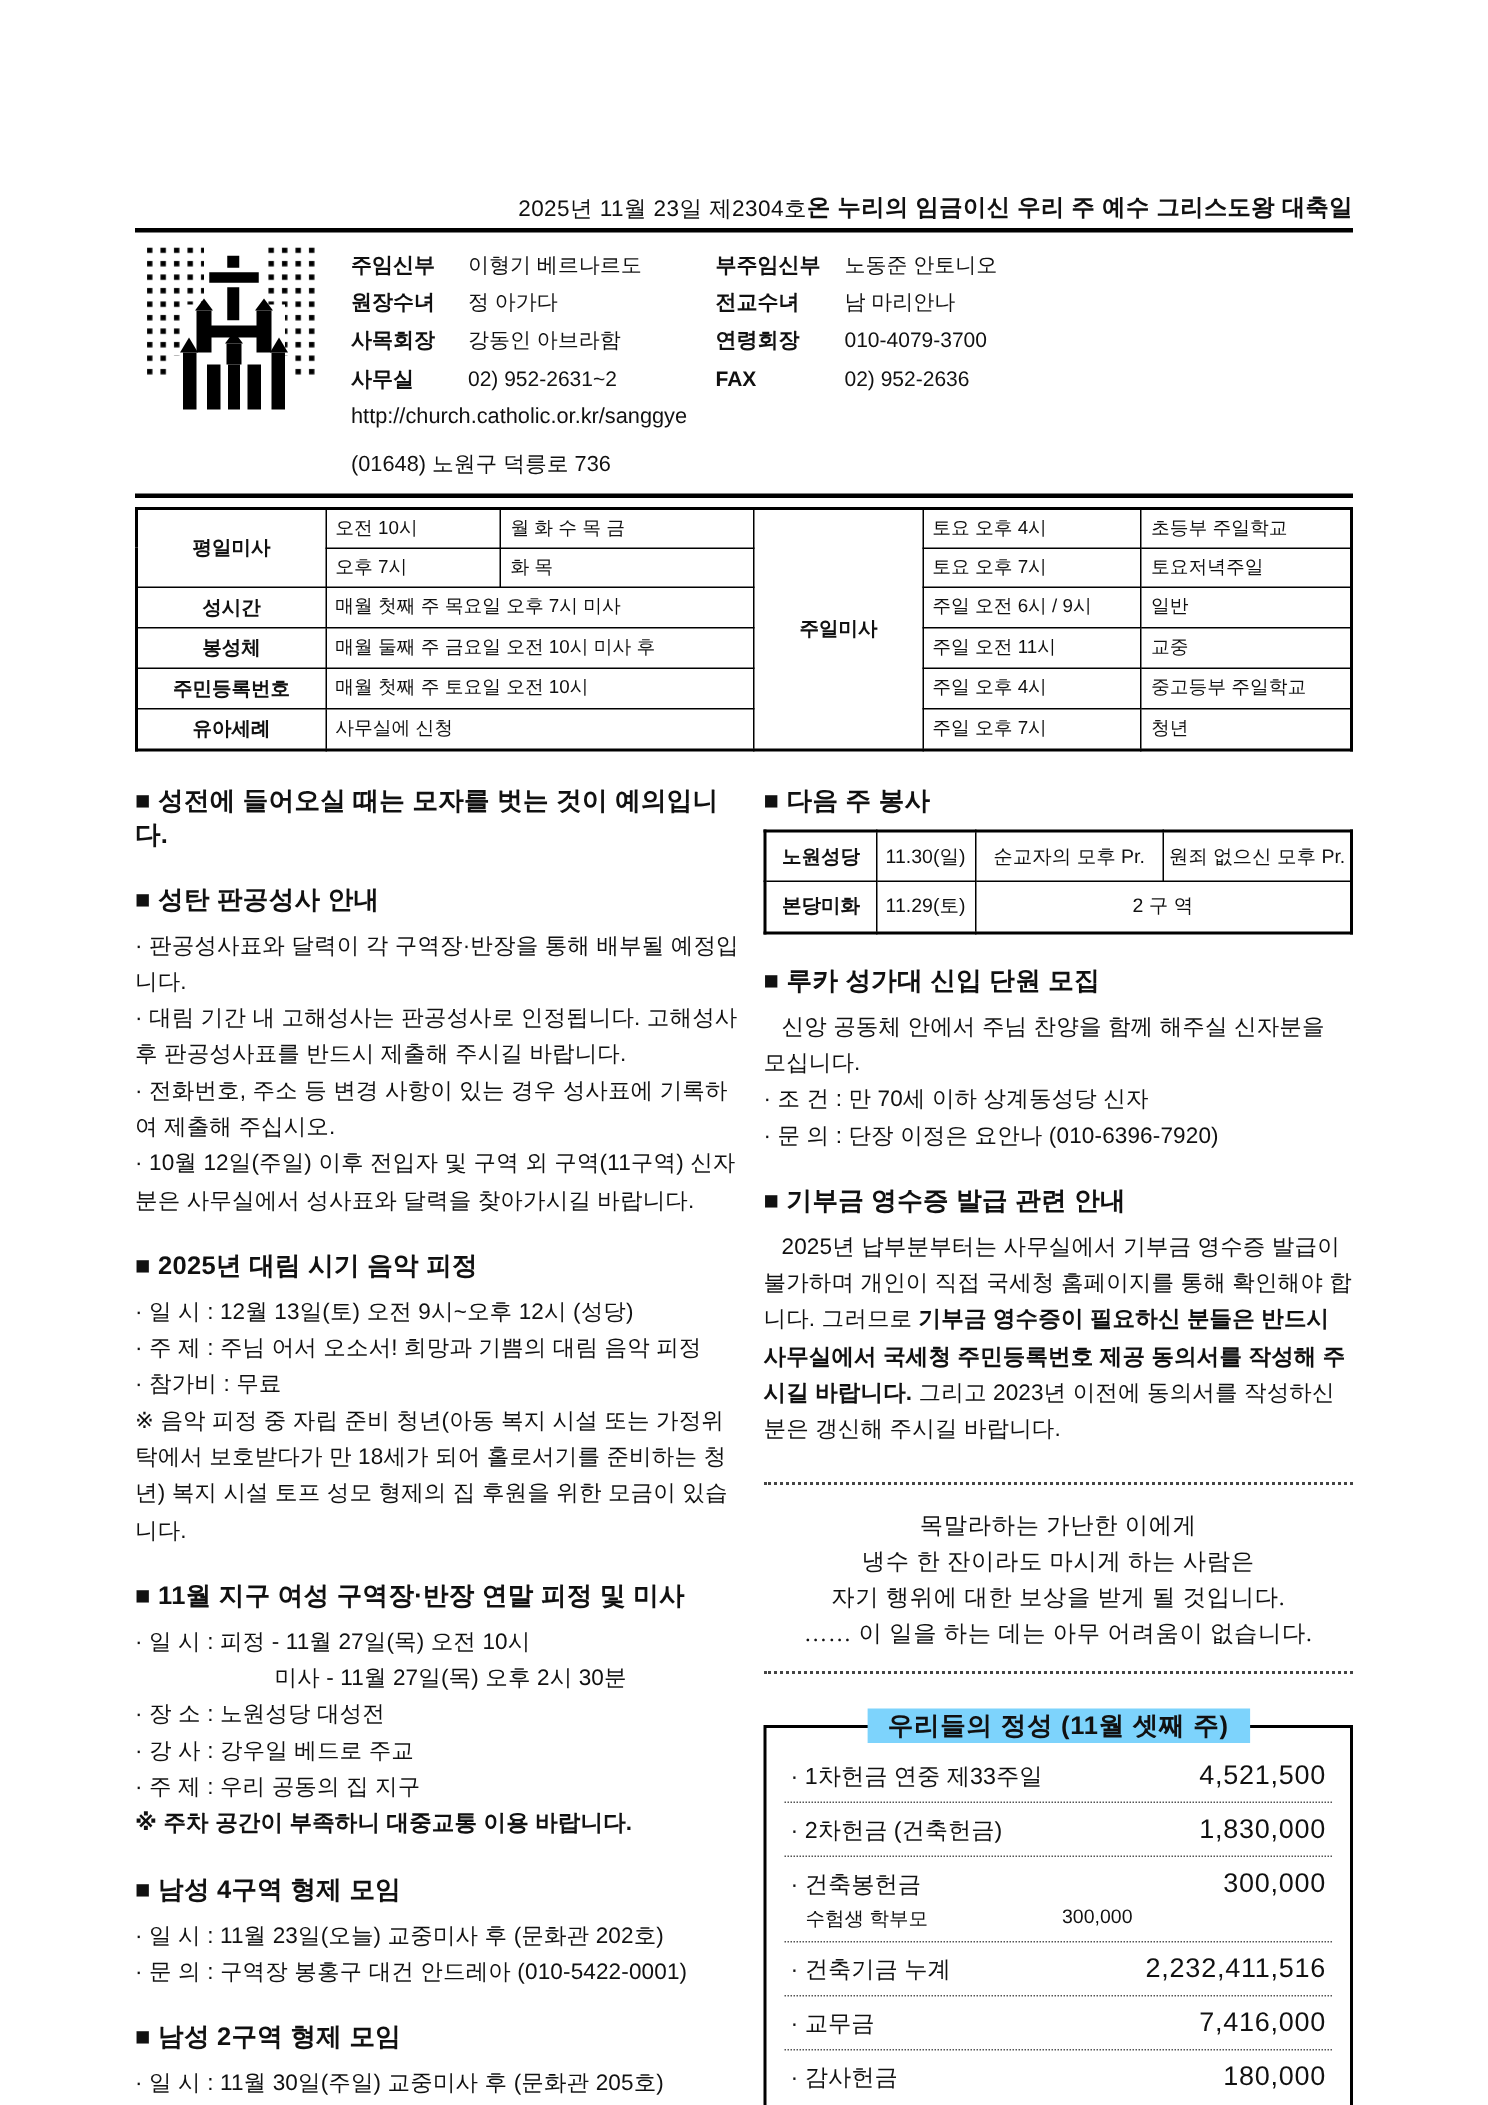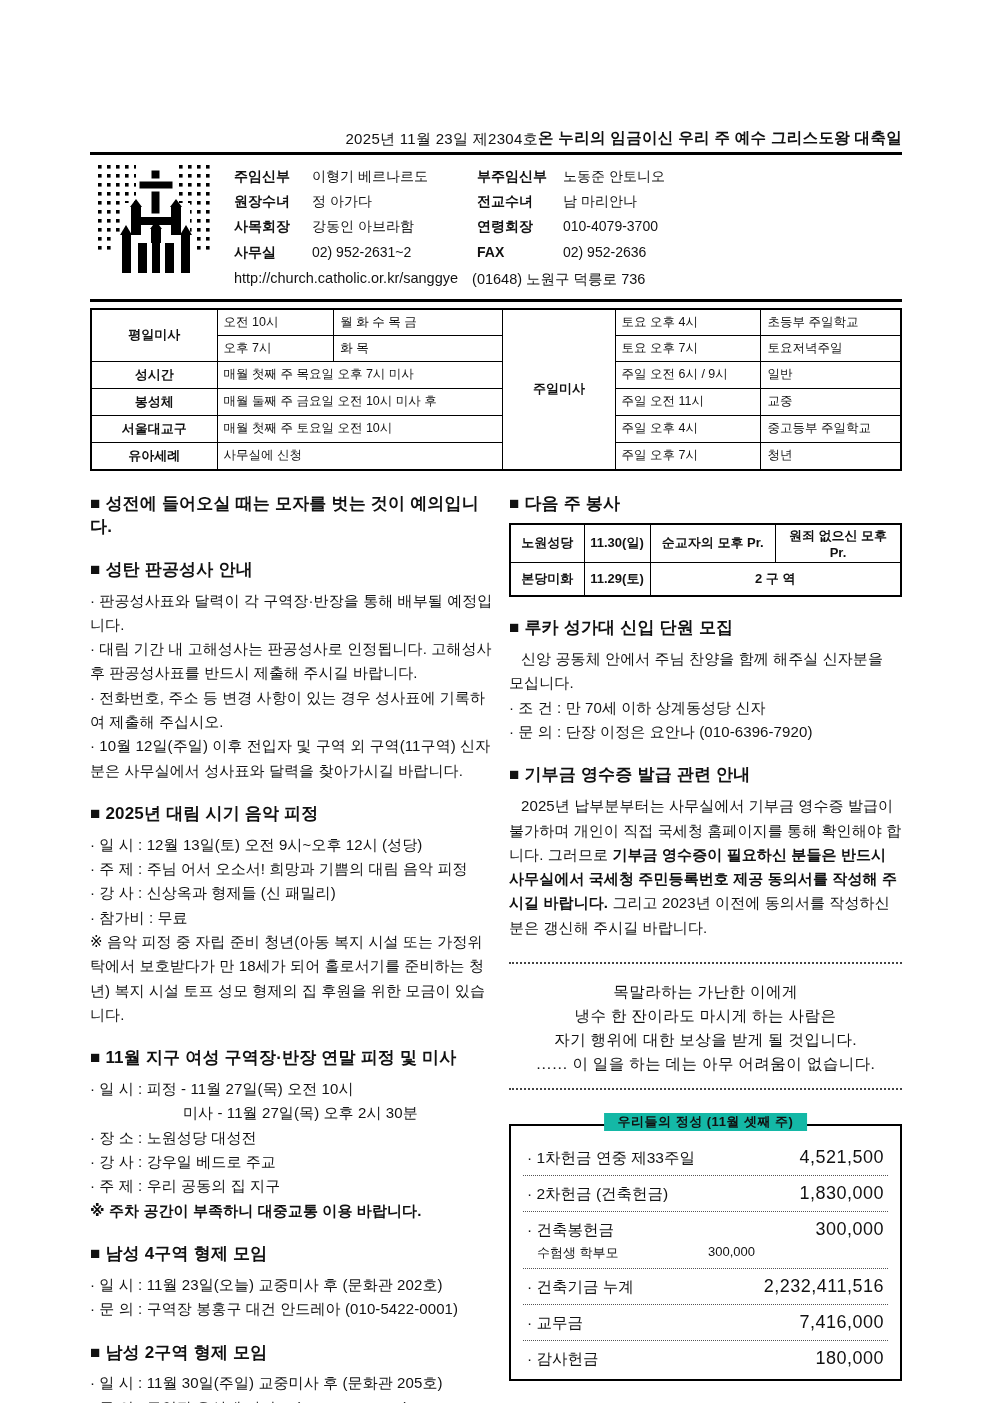--- a/index.html
+++ b/index.html
@@ -29,21 +29,21 @@
   .mast-mid { width:210px; text-align:center; padding-top:6px; flex:0 0 auto; }
   .mast-mid .diocese { font-size:21px; font-weight:bold; letter-spacing:1px; }
   .mast-mid .churchname { font-size:37px; font-weight:bold; letter-spacing:2px; margin-top:6px; }
   .mast-mid .patron { font-size:16px; margin-top:10px; letter-spacing:1px; }
   .mast-right { flex:1; padding-left:18px; padding-top:4px; }
   .contact-grid {
     display:grid; grid-template-columns:78px 165px 86px auto;
     row-gap:7px; font-size:14px; line-height:1.3;
   }
   .contact-grid .lbl { font-weight:bold; }
-  .mast-web { margin-top:9px; font-size:14.5px; display:flex; gap:14px; }
+  .mast-web { margin-top:9px; font-size:14.5px; display:flex; gap:14px;flex-direction:column; }
 
   
   table.sched {
     width:100%; border-collapse:collapse; margin-top:6px;
     border:2px solid #000; table-layout:fixed;
   }
   table.sched td {
     border:1px solid #000; font-size:12.5px; padding:4px 6px;
     height:26px; vertical-align:middle; white-space:nowrap; overflow:hidden;
   }
@@ -66,35 +66,35 @@
   .txt.boldline { font-weight:bold; }
   .para { font-size:15px; line-height:1.62; text-indent:12px; letter-spacing:.1px; }
 
   
   table.serv {
     width:100%; border-collapse:collapse; border:2px solid #000;
     margin:4px 0 8px 0; table-layout:fixed;
   }
   table.serv td {
     border:1px solid #000; font-size:13px; text-align:center;
-    height:34px; vertical-align:middle; padding:2px 3px;font-weight:bold;
+    height:34px; vertical-align:middle; padding:2px 3px;
   }
   table.serv td.hl { font-weight:bold; width:74px; }
   table.serv td.dt { width:66px; }
 
   
   .quote-wrap { margin-top:22px; border-top:2px dotted #444; border-bottom:2px dotted #444; padding:16px 0 12px; }
   .quote-line { text-align:center; font-size:15.5px; line-height:1.55; letter-spacing:.5px; font-family:"Liberation Serif","DejaVu Serif",serif; }
   .quote-attr { text-align:center; font-size:14.5px; margin-top:8px; }
 
   
   .offer { position:relative; border:2px solid #000; margin-top:34px; padding:14px 12px 8px; }
   .offer-title {
     position:absolute; top:-13px; left:50%; transform:translateX(-50%);
-    background:#14b8a6; padding:0 14px; font-size:13px; font-weight:bold;
+    background:#7dd3fc; padding:0 14px; font-size:17px; font-weight:bold;
     letter-spacing:.5px; white-space:nowrap;
   }
   .off-row {
     display:flex; justify-content:space-between; align-items:baseline;
     padding:7px 4px 6px; border-bottom:1.5px dotted #555;
   }
   .off-row .olab { font-size:15.5px; }
   .off-row .oamt { font-size:18px; letter-spacing:.5px; font-family:"Liberation Sans","DejaVu Sans",sans-serif; }
   .off-sub { display:flex; font-size:13px; padding:2px 4px 6px 14px;gap:16px; }
   .off-sub .sname { width:155px; }
@@ -197,21 +197,21 @@
       <td class="bt-dot">주일 오전 6시 / 9시</td>
       <td class="bt-dot">일반</td>
     </tr>
     <tr>
       <td class="lab">봉성체</td>
       <td colspan="2">매월 둘째 주 금요일 오전 10시 미사 후</td>
       <td class="bt-dot">주일 오전 11시</td>
       <td class="bt-dot">교중</td>
     </tr>
     <tr>
-      <td class="lab">서울대교구</td>
+      <td class="lab">주민등록번호</td>
       <td colspan="2">매월 첫째 주 토요일 오전 10시</td>
       <td class="bt-dot">주일 오후 4시</td>
       <td class="bt-dot">중고등부 주일학교</td>
     </tr>
     <tr>
       <td class="lab">유아세례</td>
       <td colspan="2">사무실에 신청</td>
       <td class="bt-dot">주일 오후 7시</td>
       <td class="bt-dot">청년</td>
     </tr>
@@ -225,21 +225,20 @@
 
       <h3 class="sec">■ 성탄 판공성사 안내</h3>
       <div class="txt">· 판공성사표와 달력이 각 구역장·반장을 통해 배부될 예정입니다.</div>
       <div class="txt">· 대림 기간 내 고해성사는 판공성사로 인정됩니다. 고해성사 후 판공성사표를 반드시 제출해 주시길 바랍니다.</div>
       <div class="txt">· 전화번호, 주소 등 변경 사항이 있는 경우 성사표에 기록하여 제출해 주십시오.</div>
       <div class="txt">· 10월 12일(주일) 이후 전입자 및 구역 외 구역(11구역) 신자분은 사무실에서 성사표와 달력을 찾아가시길 바랍니다.</div>
 
       <h3 class="sec">■ 2025년 대림 시기 음악 피정</h3>
       <div class="txt">· 일   시 : 12월 13일(토) 오전 9시~오후 12시 (성당)</div>
       <div class="txt">· 주   제 : 주님 어서 오소서! 희망과 기쁨의 대림 음악 피정</div>
-      <div class="txt">· 강   사 : 신상옥과 형제들 (신 패밀리)</div>
       <div class="txt">· 참가비 : 무료</div>
       <div class="txt">※ 음악 피정 중 자립 준비 청년(아동 복지 시설 또는 가정위탁에서 보호받다가 만 18세가 되어 홀로서기를 준비하는 청년) 복지 시설 토프 성모 형제의 집 후원을 위한 모금이 있습니다.</div>
 
       <h3 class="sec">■ 11월 지구 여성 구역장·반장 연말 피정 및 미사</h3>
       <div class="txt">· 일   시 : 피정 - 11월 27일(목) 오전 10시</div>
       <div class="txt indent2">미사 - 11월 27일(목) 오후 2시 30분</div>
       <div class="txt">· 장   소 : 노원성당 대성전</div>
       <div class="txt">· 강   사 : 강우일 베드로 주교</div>
       <div class="txt">· 주   제 : 우리 공동의 집 지구</div>
       <div class="txt boldline">※ 주차 공간이 부족하니 대중교통 이용 바랍니다.</div>

